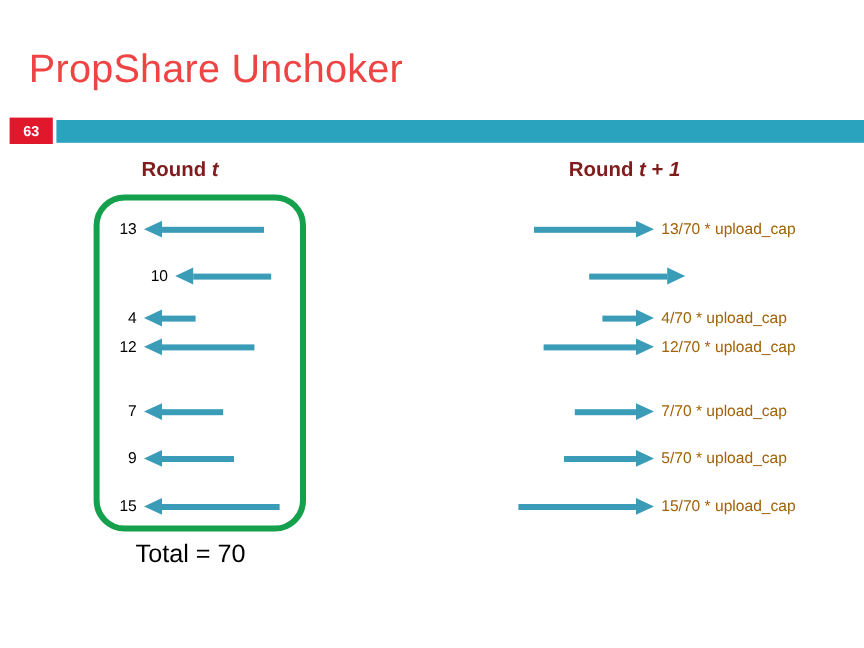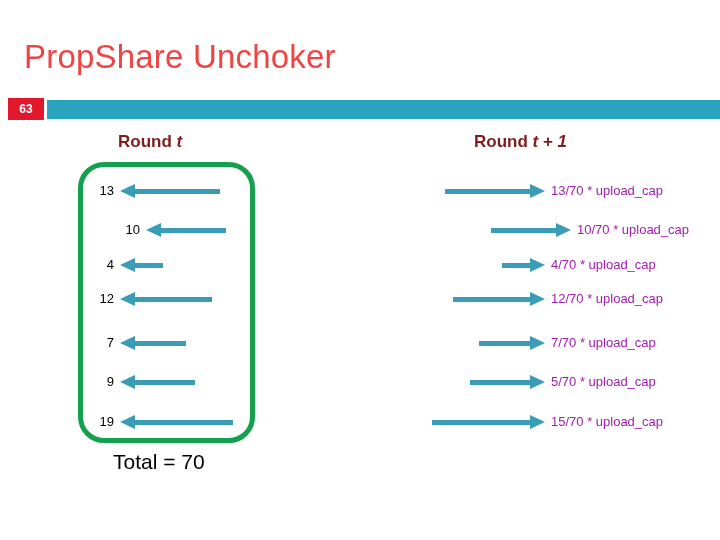--- a/index.html
+++ b/index.html
@@ -156,21 +156,21 @@
     height: 0;
     border-top: 7px solid transparent;
     border-bottom: 7px solid transparent;
     border-left: 15px solid #3b9cb8;
   }
 
   .right-label {
     position: absolute;
     left: 551px;
     font-size: 13px;
-    color: #a21caf;
+    color: #a16207;
     line-height: 24px;
     white-space: nowrap;
   }
 
   
   .total-text {
     position: absolute;
     left: 113px;
     top: 450px;
     font-size: 21px;
@@ -214,35 +214,34 @@
       <div class="row" style="top: 218px; margin-left: 26px;">
         <div class="left-value">10</div>
         <div class="arrow-left" style="width: 80px;">
           <div class="head"></div>
           <div class="shaft" style="width: 65px;"></div>
         </div>
         <div class="arrow-right" style="width: 80px; left: 465px;">
           <div class="shaft" style="width: 65px;"></div>
           <div class="head"></div>
         </div>
-        <div class="right-label">10/70 * upload_cap</div>
       </div>
       <div class="row" style="top: 253px;">
         <div class="left-value">4</div>
         <div class="arrow-left" style="width: 43px;">
           <div class="head"></div>
           <div class="shaft" style="width: 28px;"></div>
         </div>
         <div class="arrow-right" style="width: 43px; left: 502px;">
           <div class="shaft" style="width: 28px;"></div>
           <div class="head"></div>
         </div>
         <div class="right-label">4/70 * upload_cap</div>
       </div>
-      <div class="row" style="top: 287px;">
+      <div class="row" style="top: 277px;">
         <div class="left-value">12</div>
         <div class="arrow-left" style="width: 92px;">
           <div class="head"></div>
           <div class="shaft" style="width: 77px;"></div>
         </div>
         <div class="arrow-right" style="width: 92px; left: 453px;">
           <div class="shaft" style="width: 77px;"></div>
           <div class="head"></div>
         </div>
         <div class="right-label">12/70 * upload_cap</div>
@@ -265,21 +264,21 @@
           <div class="head"></div>
           <div class="shaft" style="width: 60px;"></div>
         </div>
         <div class="arrow-right" style="width: 75px; left: 470px;">
           <div class="shaft" style="width: 60px;"></div>
           <div class="head"></div>
         </div>
         <div class="right-label">5/70 * upload_cap</div>
       </div>
       <div class="row" style="top: 410px;">
-        <div class="left-value">19</div>
+        <div class="left-value">15</div>
         <div class="arrow-left" style="width: 113px;">
           <div class="head"></div>
           <div class="shaft" style="width: 98px;"></div>
         </div>
         <div class="arrow-right" style="width: 113px; left: 432px;">
           <div class="shaft" style="width: 98px;"></div>
           <div class="head"></div>
         </div>
         <div class="right-label">15/70 * upload_cap</div>
       </div>

